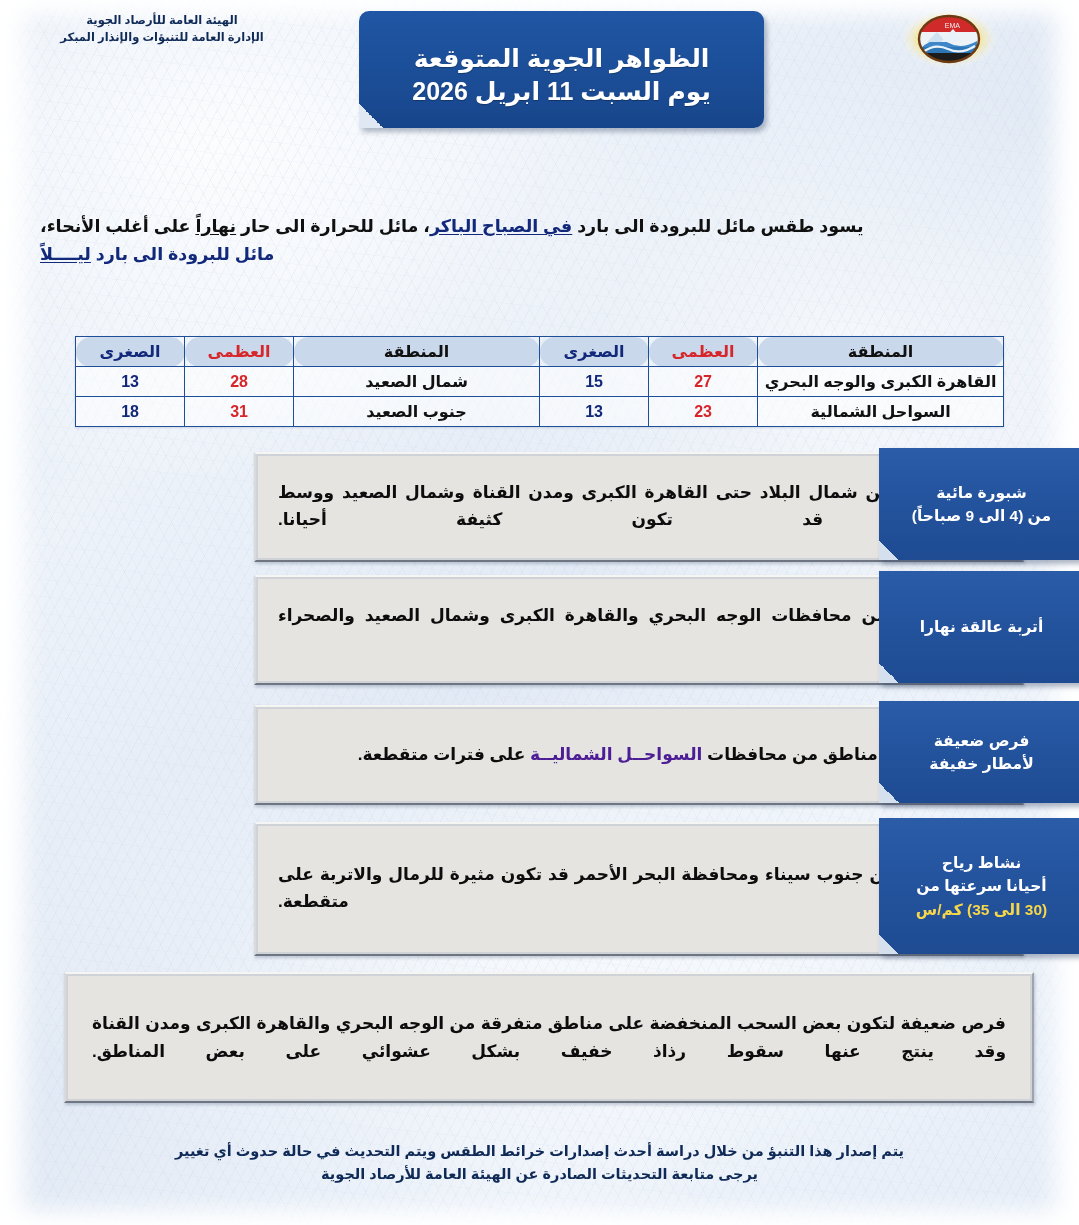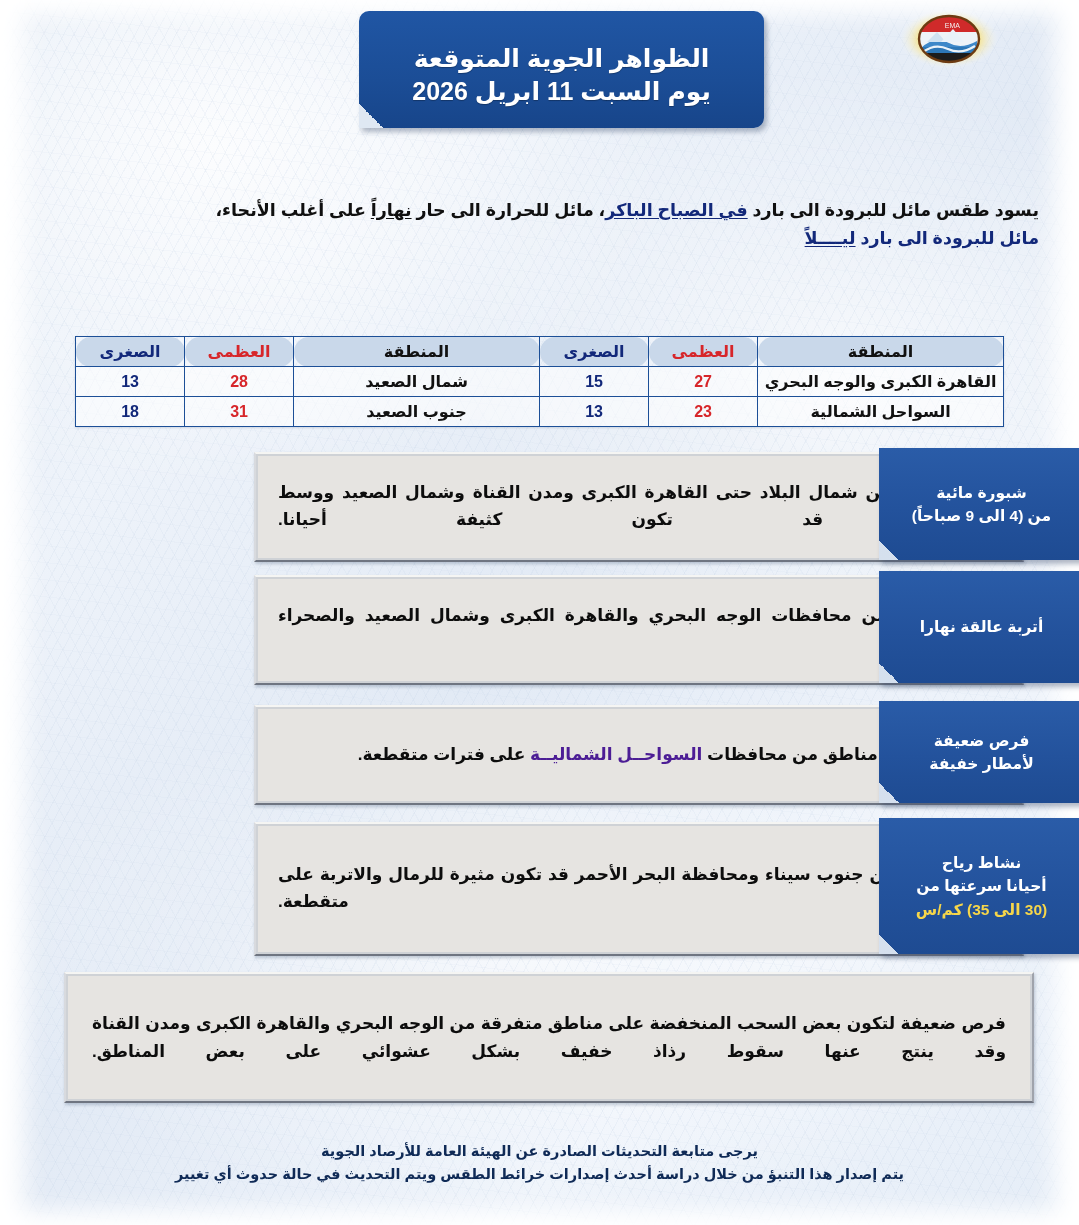--- a/index.html
+++ b/index.html
@@ -108,22 +108,22 @@
   
   #headline {
     position: absolute; top: 154px; left: 0; right: 0;
     text-align: center;
     color: #d7262a;
     font-size: 20px;
     font-weight: bold;
     text-shadow: 0 1px 0 rgba(255,255,255,.65);
   }
   #narrative {
-    position: absolute; top: 196px; left: 40px; right: 40px;
-    text-align: right;
+    position: absolute; top: 212px; left: 40px; right: 40px;
+    text-align: left;
     font-size: 17.5px;
     font-weight: bold;
     line-height: 1.62;
     color: #101010;
   }
   #narrative .nv { color: #12287a; }
   #narrative .und { text-decoration: underline; text-underline-offset: 2px; }
 
   
   #table-caption {
@@ -264,20 +264,24 @@
           <path d="M24 40 q14 -13 28 -5 q12 7 28 -2 v12 h-56 z" fill="#2f7fc4" opacity="0.92"></path>
           <path d="M26 44 q12 -9 25 -3 q13 6 27 -3" stroke="#ffffff" stroke-width="2.2" fill="none" opacity="0.9"></path>
           <path d="M30 34 l10 -10 l9 10 z" fill="#cfe2f2"></path>
           <path d="M44 34 l12 -13 l11 13 z" fill="#e9f2fa"></path>
           <text x="63" y="20" font-size="7" fill="#f2f2f2" font-family="'Liberation Sans',sans-serif">EMA</text>
         </g>
         <ellipse cx="52" cy="31" rx="30" ry="23" fill="none" stroke="#6d3b12" stroke-width="2.4"></ellipse>
       </svg>
     </div>
 
+    <div id="agency-block">
+      <div>الهيئة العامة للأرصاد الجوية</div>
+      <div>الإدارة العامة للتنبؤات والإنذار المبكر</div>
+    </div>
 
     <div id="title-card">
       <div class="t-line">الظواهر الجوية المتوقعة</div>
       <div class="t-line">يوم السبت 11 ابريل 2026</div>
     </div>
   </div>
 
 
   <div id="narrative" class="layer">
     <span>يسود طقس مائل للبرودة الى بارد </span><span class="nv und">في الصباح الباكر</span><span>، مائل للحرارة الى حار </span><span class="und">نهاراً</span><span> على أغلب الأنحاء،</span><br>
@@ -362,17 +366,17 @@
       <span>أحيانا سرعتها من</span>
       <span class="gold">(30 الى 35) كم/س</span>
     </div>
   </div>
 
   <div id="summary-box" class="layer">
     <p>فرص ضعيفة لتكون بعض السحب المنخفضة على مناطق متفرقة من الوجه البحري والقاهرة الكبرى ومدن القناة وقد ينتج عنها سقوط رذاذ خفيف بشكل عشوائي على بعض المناطق.</p>
   </div>
 
   <div id="footer" class="layer">
+    <div>يتم إصدار هذا التنبؤ من خلال دراسة أحدث إصدارات خرائط الطقس ويتم التحديث في حالة حدوث أي تغيير</div>
     <div>يرجى متابعة التحديثات الصادرة عن الهيئة العامة للأرصاد الجوية</div>
-    <div>يتم إصدار هذا التنبؤ من خلال دراسة أحدث إصدارات خرائط الطقس ويتم التحديث في حالة حدوث أي تغيير</div>
   </div>
 
 </div>
 
 </body></html>

